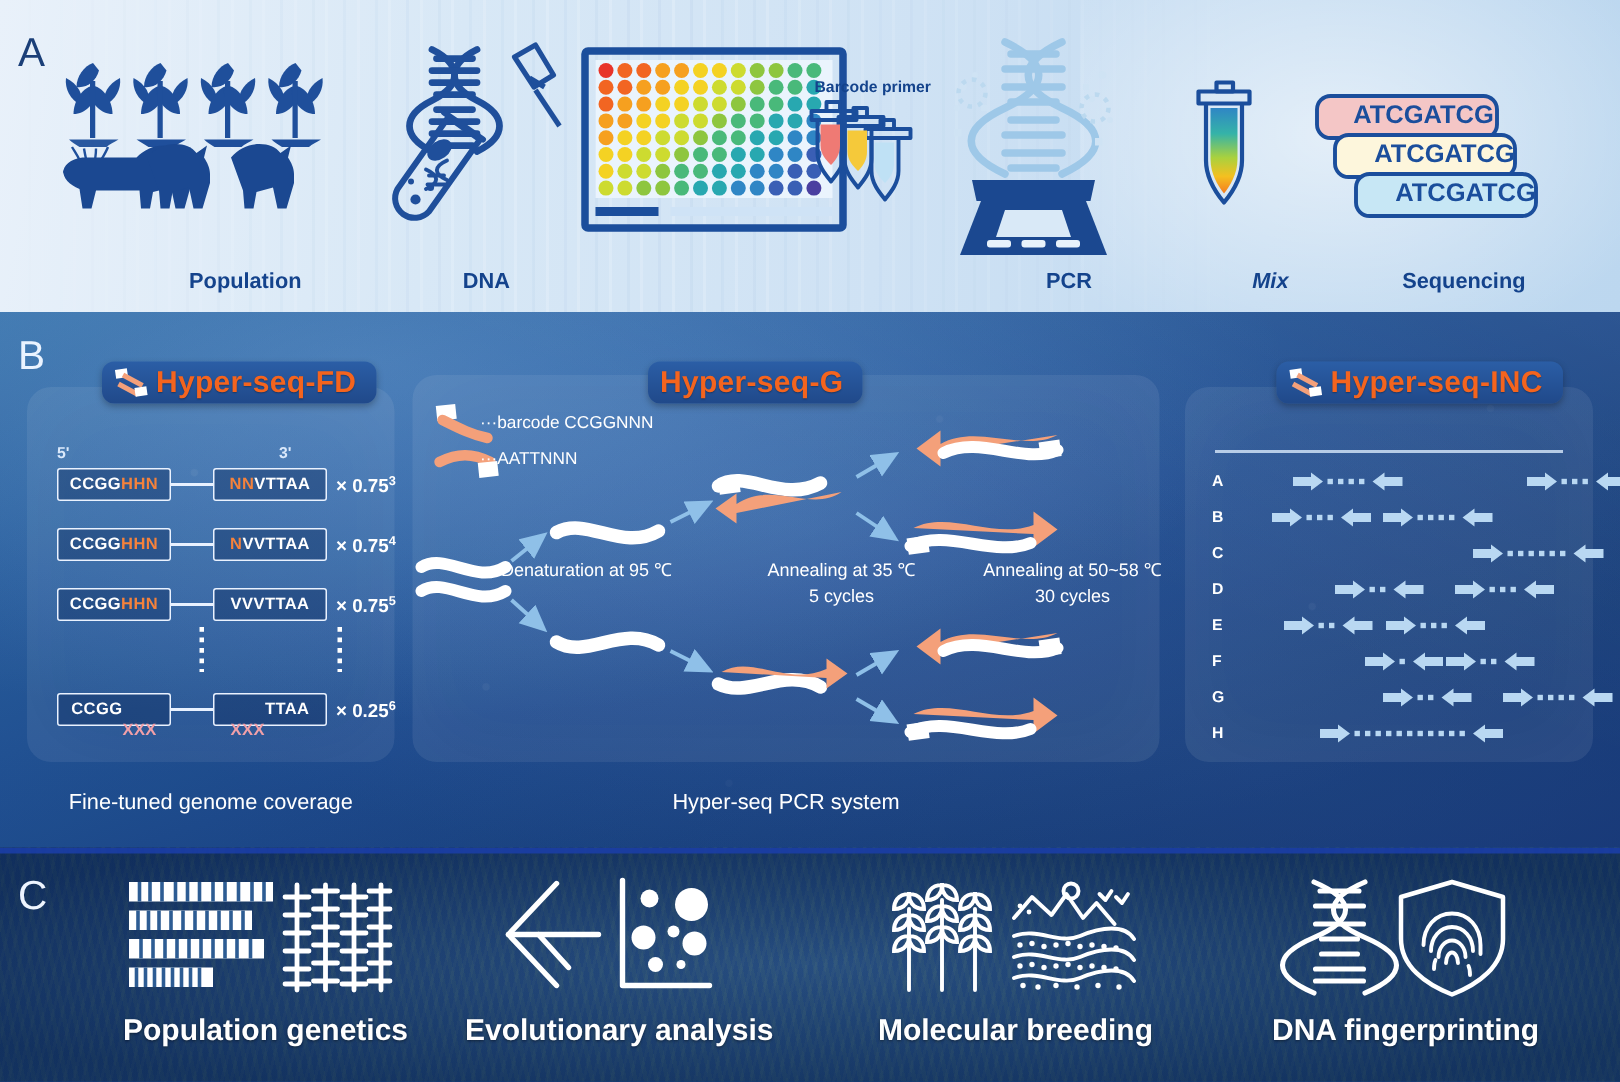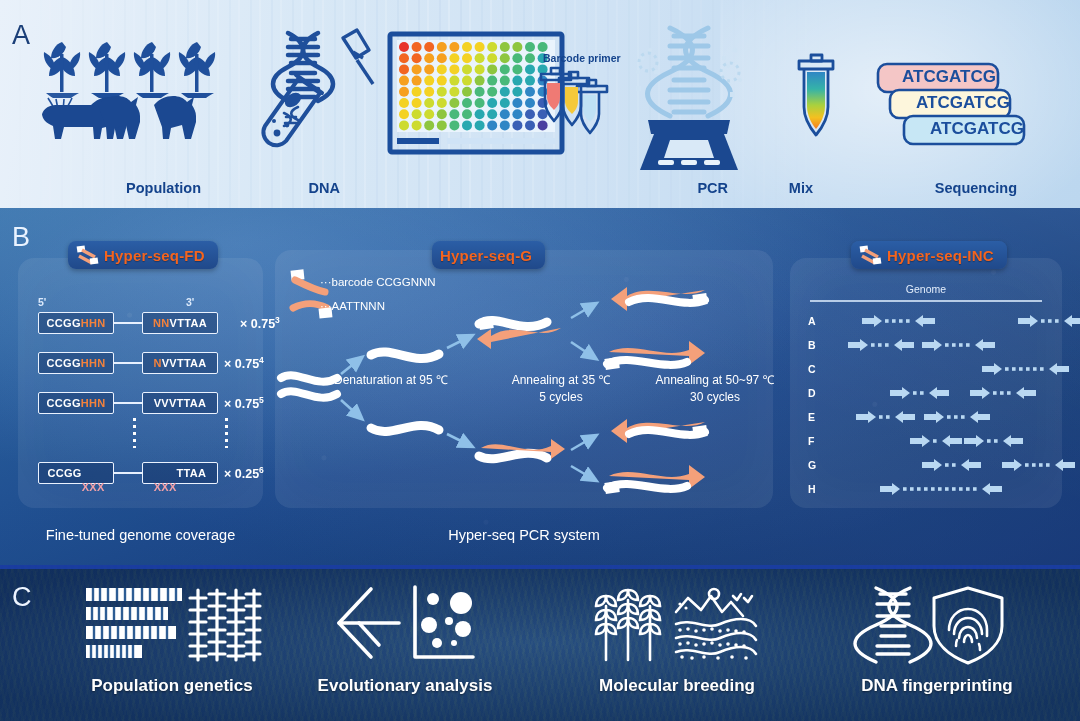--- a/index.html
+++ b/index.html
@@ -80,21 +80,21 @@
   #sp-g    { left: 275px; top: 250px; width: 498px; height: 258px; }
   #sp-inc  { left: 790px; top: 258px; width: 272px; height: 250px; }
 
   .badge {
     position: absolute; height: 28px; border-radius: 8px;
     background: linear-gradient(180deg,#2b5ea6,#20498a);
     box-shadow: 0 2px 5px rgba(0,0,0,.28);
     display: flex; align-items: center; gap: 4px; padding: 0 13px 0 8px;
   }
   .badge-text {
-    color: #f4641e; font-weight: bold; font-size: 15px; letter-spacing: .2px;
+    color: #f4641e; font-weight: bold; font-size: 20px; letter-spacing: .2px;
     text-shadow: 0 1px 1px rgba(0,0,0,.3);
   }
   #badge-fd  { left: 68px;  top: 241px; }
   #badge-g   { left: 432px; top: 241px; }
   #badge-inc { left: 851px; top: 241px; }
 
   .b-caption {
     position: absolute; top: 527px; color: #ffffff; font-size: 14.5px;
     text-align: center; white-space: nowrap; font-weight: 400;
   }
@@ -137,21 +137,21 @@
       repeating-linear-gradient(104deg, rgba(110,140,95,.22) 0 2px, rgba(25,62,105,.25) 2px 6px),
       linear-gradient(90deg,#2a5390,#2d5c93 45%,#2a5a93 70%,#315e8f 100%);
     overflow:hidden;
   }
   .c-vignette {
     position:absolute; inset:0;
     background: radial-gradient(ellipse at 50% 50%, rgba(255,255,255,.05), rgba(4,20,52,.38) 85%);
   }
   .c-topline { position:absolute; left:0; top:0; width:1080px; height:4px; background:#1b3ea6; opacity:.9; }
   .c-caption {
-    position:absolute; top:676px; color:#ffffff; font-size:17px; font-weight:bold;
+    position:absolute; top:676px; color:#ffffff; font-size:20px; font-weight:bold;
     text-align:center; white-space:nowrap; text-shadow: 0 1px 2px rgba(0,0,0,.45);
   }
   .c-icon { position:absolute; }
   svg { display:block; overflow: visible; }
 </style>
 </head>
 <body>
 
 <div class="figure">
 
@@ -411,21 +411,21 @@
         <rect x="28" y="54" width="120" height="28" rx="9" fill="#c7e7f5" stroke="#1b4e9c" stroke-width="2.6"></rect>
       </svg>
     </div>
     <div style="position:absolute; left:894px; top:67px; width:110px; text-align:center; color:#1b4e9c; font-size:17px; font-weight:bold;">ATCGATCG</div>
     <div style="position:absolute; left:908px; top:93px; width:110px; text-align:center; color:#1b4e9c; font-size:17px; font-weight:bold;">ATCGATCG</div>
     <div style="position:absolute; left:922px; top:119px; width:110px; text-align:center; color:#1b4e9c; font-size:17px; font-weight:bold;">ATCGATCG</div>
 
     <div class="a-caption" style="left:61px;  top:180px; width:140px;">Population</div>
     <div class="a-caption" style="left:240px; top:180px; width:100px;">DNA</div>
     <div class="a-caption" style="left:648px; top:180px; width:80px;">PCR</div>
-    <div class="a-caption" style="left:733px; top:180px; width:80px;">Mix</div>
+    <div class="a-caption" style="left:779px; top:180px; width:80px;font-style:italic;">Mix</div>
     <div class="a-caption" style="left:887px; top:180px; width:130px;">Sequencing</div>
   </div>
 
   <div class="panel-b">
     <div class="b-texture"></div>
     <div class="b-wash"></div>
   </div>
 
   <div class="panel-letter" id="letter-b">B</div>
 
@@ -466,21 +466,21 @@
   <div id="fd-rows">
       <div class="seqbox" style="left: 38px; top: 312px; width: 76px;">
         <span class="w">CCGG</span>
         <span class="o">HHN</span>
       </div>
       <div class="fd-link" style="left: 114px; top: 322px; width: 28px;"></div>
       <div class="seqbox" style="left: 142px; top: 312px; width: 76px;">
         <span class="o">NN</span>
         <span class="w">VTTAA</span>
       </div>
-      <div class="fd-mult" style="left: 224px; top: 315px; margin-left: 16px;">× 0.75<sup>3</sup></div>
+      <div class="fd-mult" style="left: 224px; top: 315px;">× 0.75<sup>3</sup></div>
       <div class="seqbox" style="left: 38px; top: 352px; width: 76px;">
         <span class="w">CCGG</span>
         <span class="o">HHN</span>
       </div>
       <div class="fd-link" style="left: 114px; top: 362px; width: 28px;"></div>
       <div class="seqbox" style="left: 142px; top: 352px; width: 76px;">
         <span class="o">N</span>
         <span class="w">VVTTAA</span>
       </div>
       <div class="fd-mult" style="left: 224px; top: 355px;">× 0.75<sup>4</sup></div>
@@ -549,24 +549,23 @@
         <path d="M334 226 C358 214, 388 234, 414 224 l0 -9 l16 12 l-16 12 l0 -9" fill="#f4a07a"></path>
         <path d="M332 238 C356 226, 388 246, 412 236" stroke="#ffffff" stroke-width="8" fill="none" stroke-linecap="round"></path>
         <rect x="330" y="232" width="14" height="11" fill="#ffffff" transform="rotate(-8 337 237)"></rect>
       </svg>
     </div>
   <div class="g-legend-text" style="left:320px; top:276px;">···barcode CCGGNNN</div>
   <div class="g-legend-text" style="left:320px; top:300px;">···AATTNNN</div>
   <div class="g-step" style="left:296px; top:371px; width:190px;">Denaturation at 95 ℃</div>
   <div class="g-step" style="left:476px; top:371px; width:170px;">Annealing at 35 ℃</div>
   <div class="g-step" style="left:476px; top:390px; width:170px;">5 cycles</div>
-  <div class="g-step" style="left:620px; top:371px; width:190px;">Annealing at 50~97 ℃</div>
+  <div class="g-step" style="left:620px; top:371px; width:190px;">Annealing at 50~58 ℃</div>
   <div class="g-step" style="left:620px; top:390px; width:190px;">30 cycles</div>
 
-  <div class="inc-genome-label" style="left:790px; top:283px;">Genome</div>
   <div class="inc-genome-line" style="left:810px; top:300px; width:232px;"></div>
   <div id="inc-rows">
       <div class="inc-row-label" style="left: 808px; top: 315px;">A</div>
       <div style="position: absolute; left: 822px; top: 313px; width: 236px; height: 16px;">
         <svg width="236" height="16" viewBox="0 0 236 16">
           <path d="M40 5 h12 v-3 l8 6 l-8 6 v-3 h-12 z" fill="#b9d8f2"></path>
           <rect x="63" y="6.2" width="3.6" height="3.6" fill="#b9d8f2"></rect>
           <rect x="70" y="6.2" width="3.6" height="3.6" fill="#b9d8f2"></rect>
           <rect x="77" y="6.2" width="3.6" height="3.6" fill="#b9d8f2"></rect>
           <rect x="84" y="6.2" width="3.6" height="3.6" fill="#b9d8f2"></rect>

